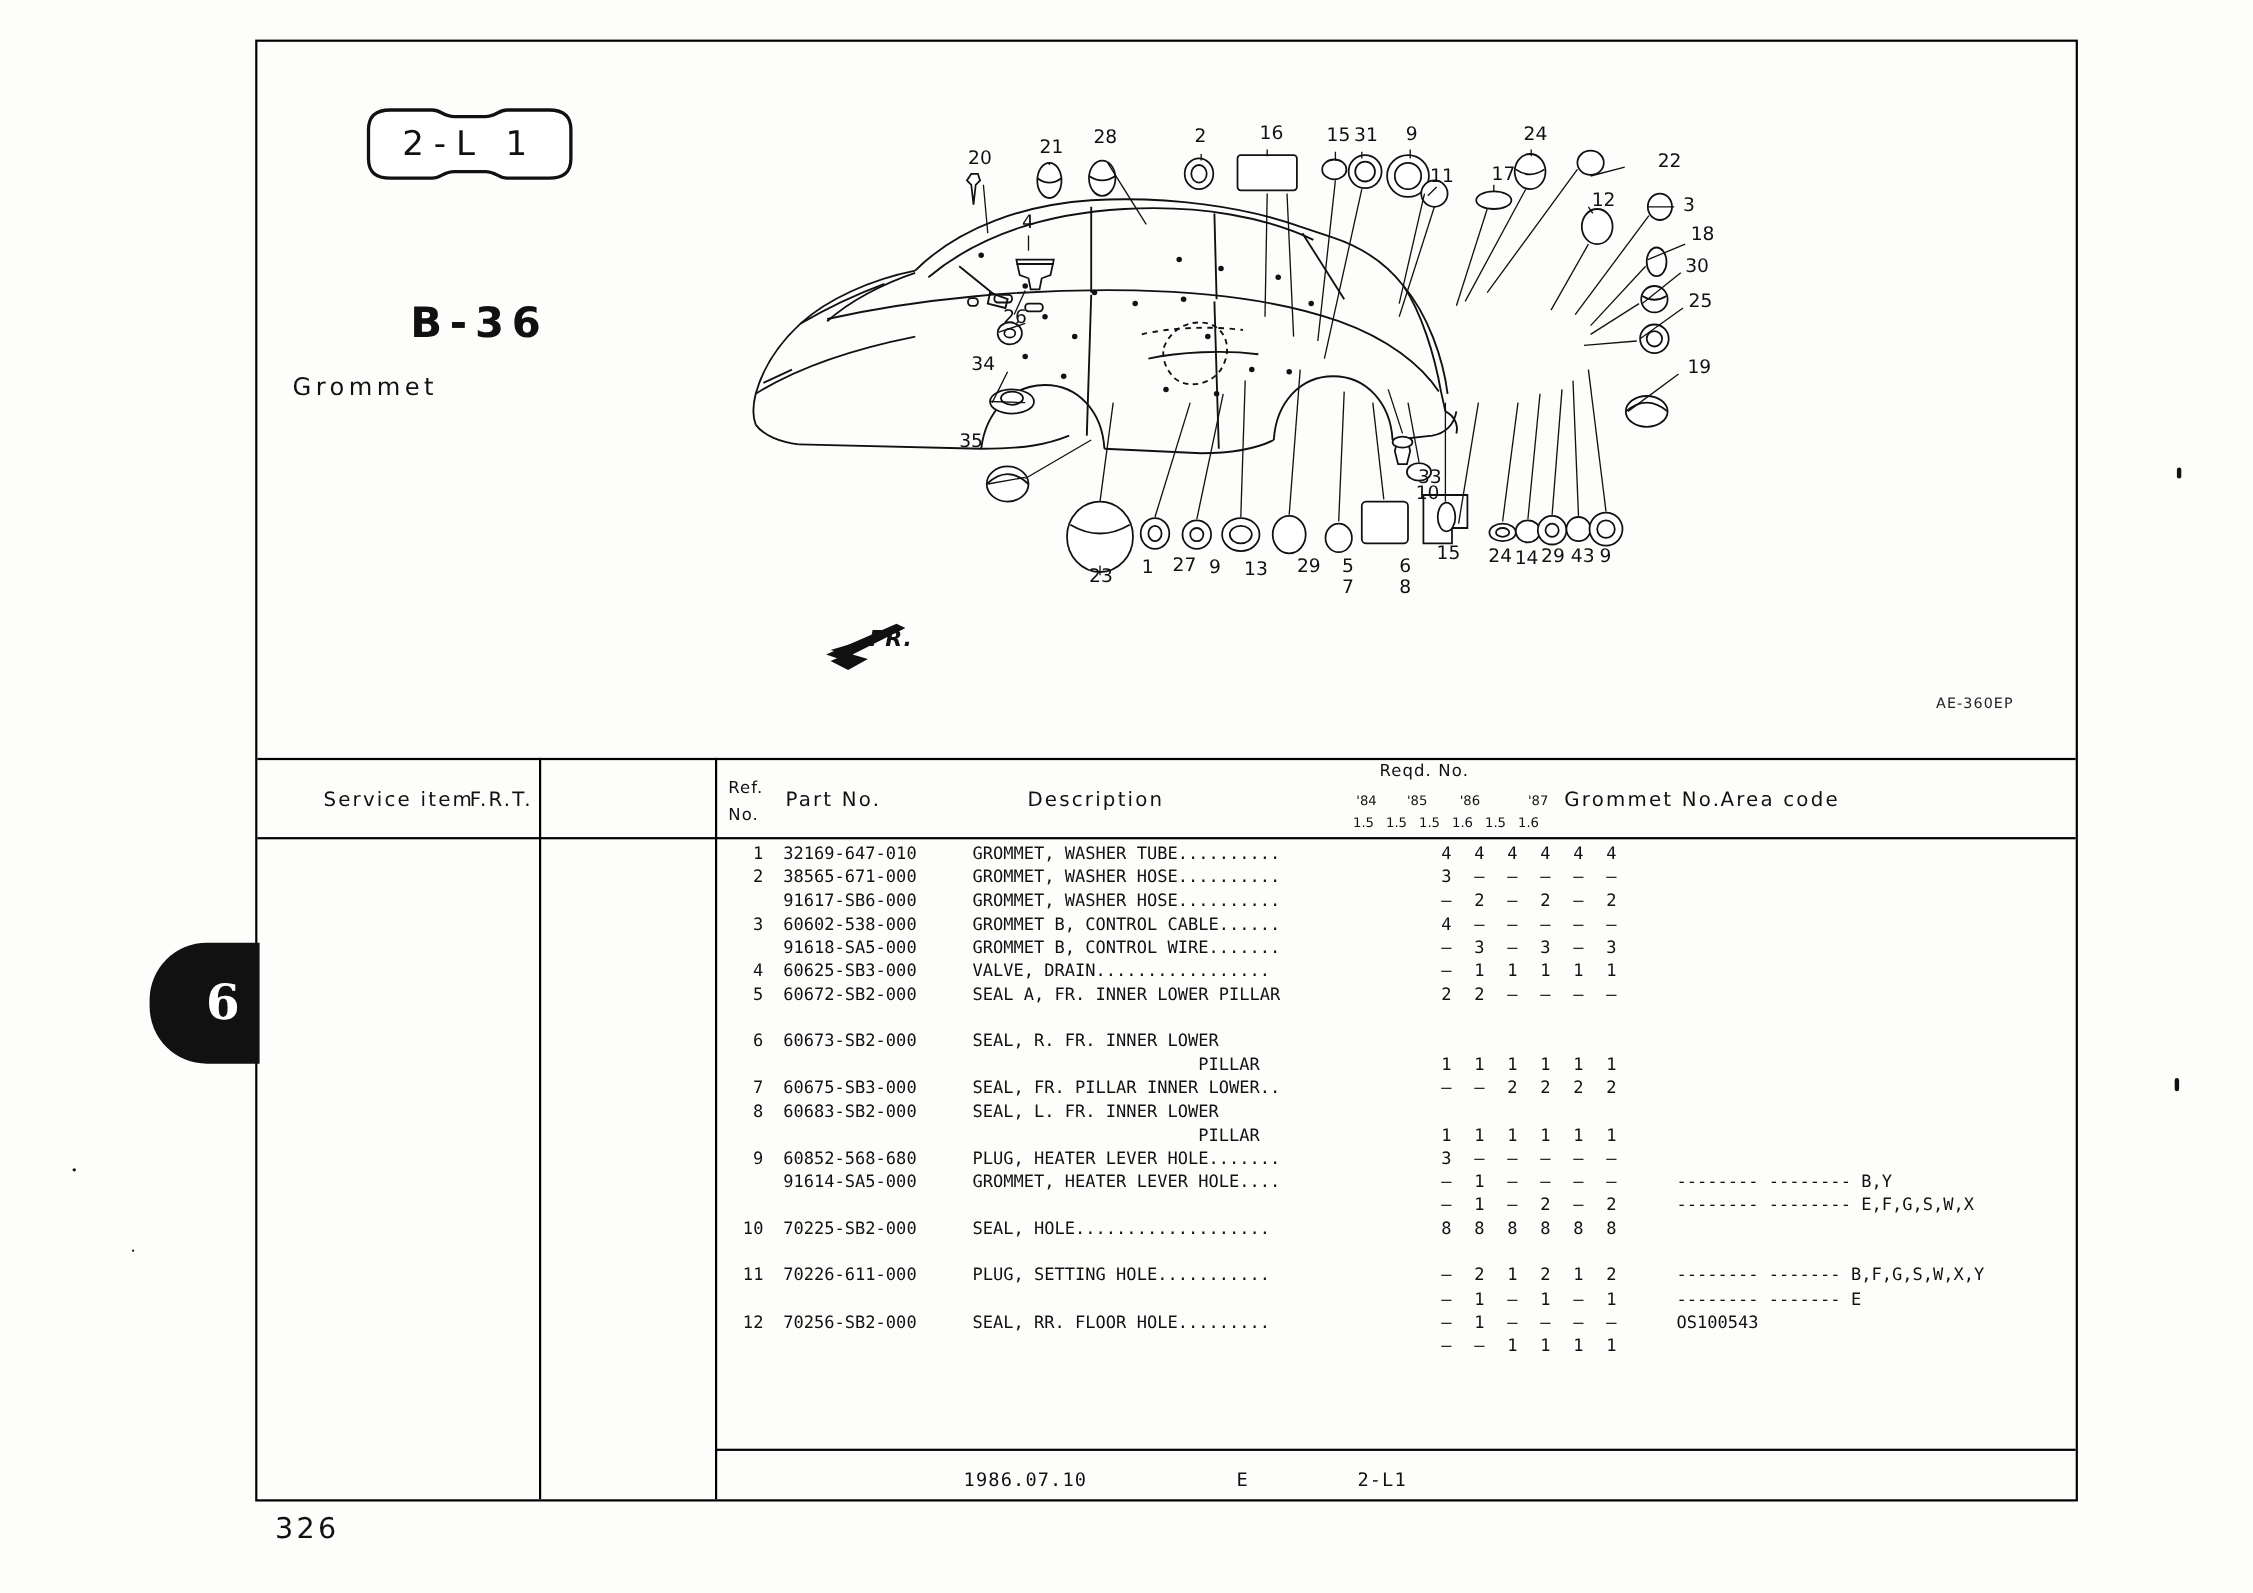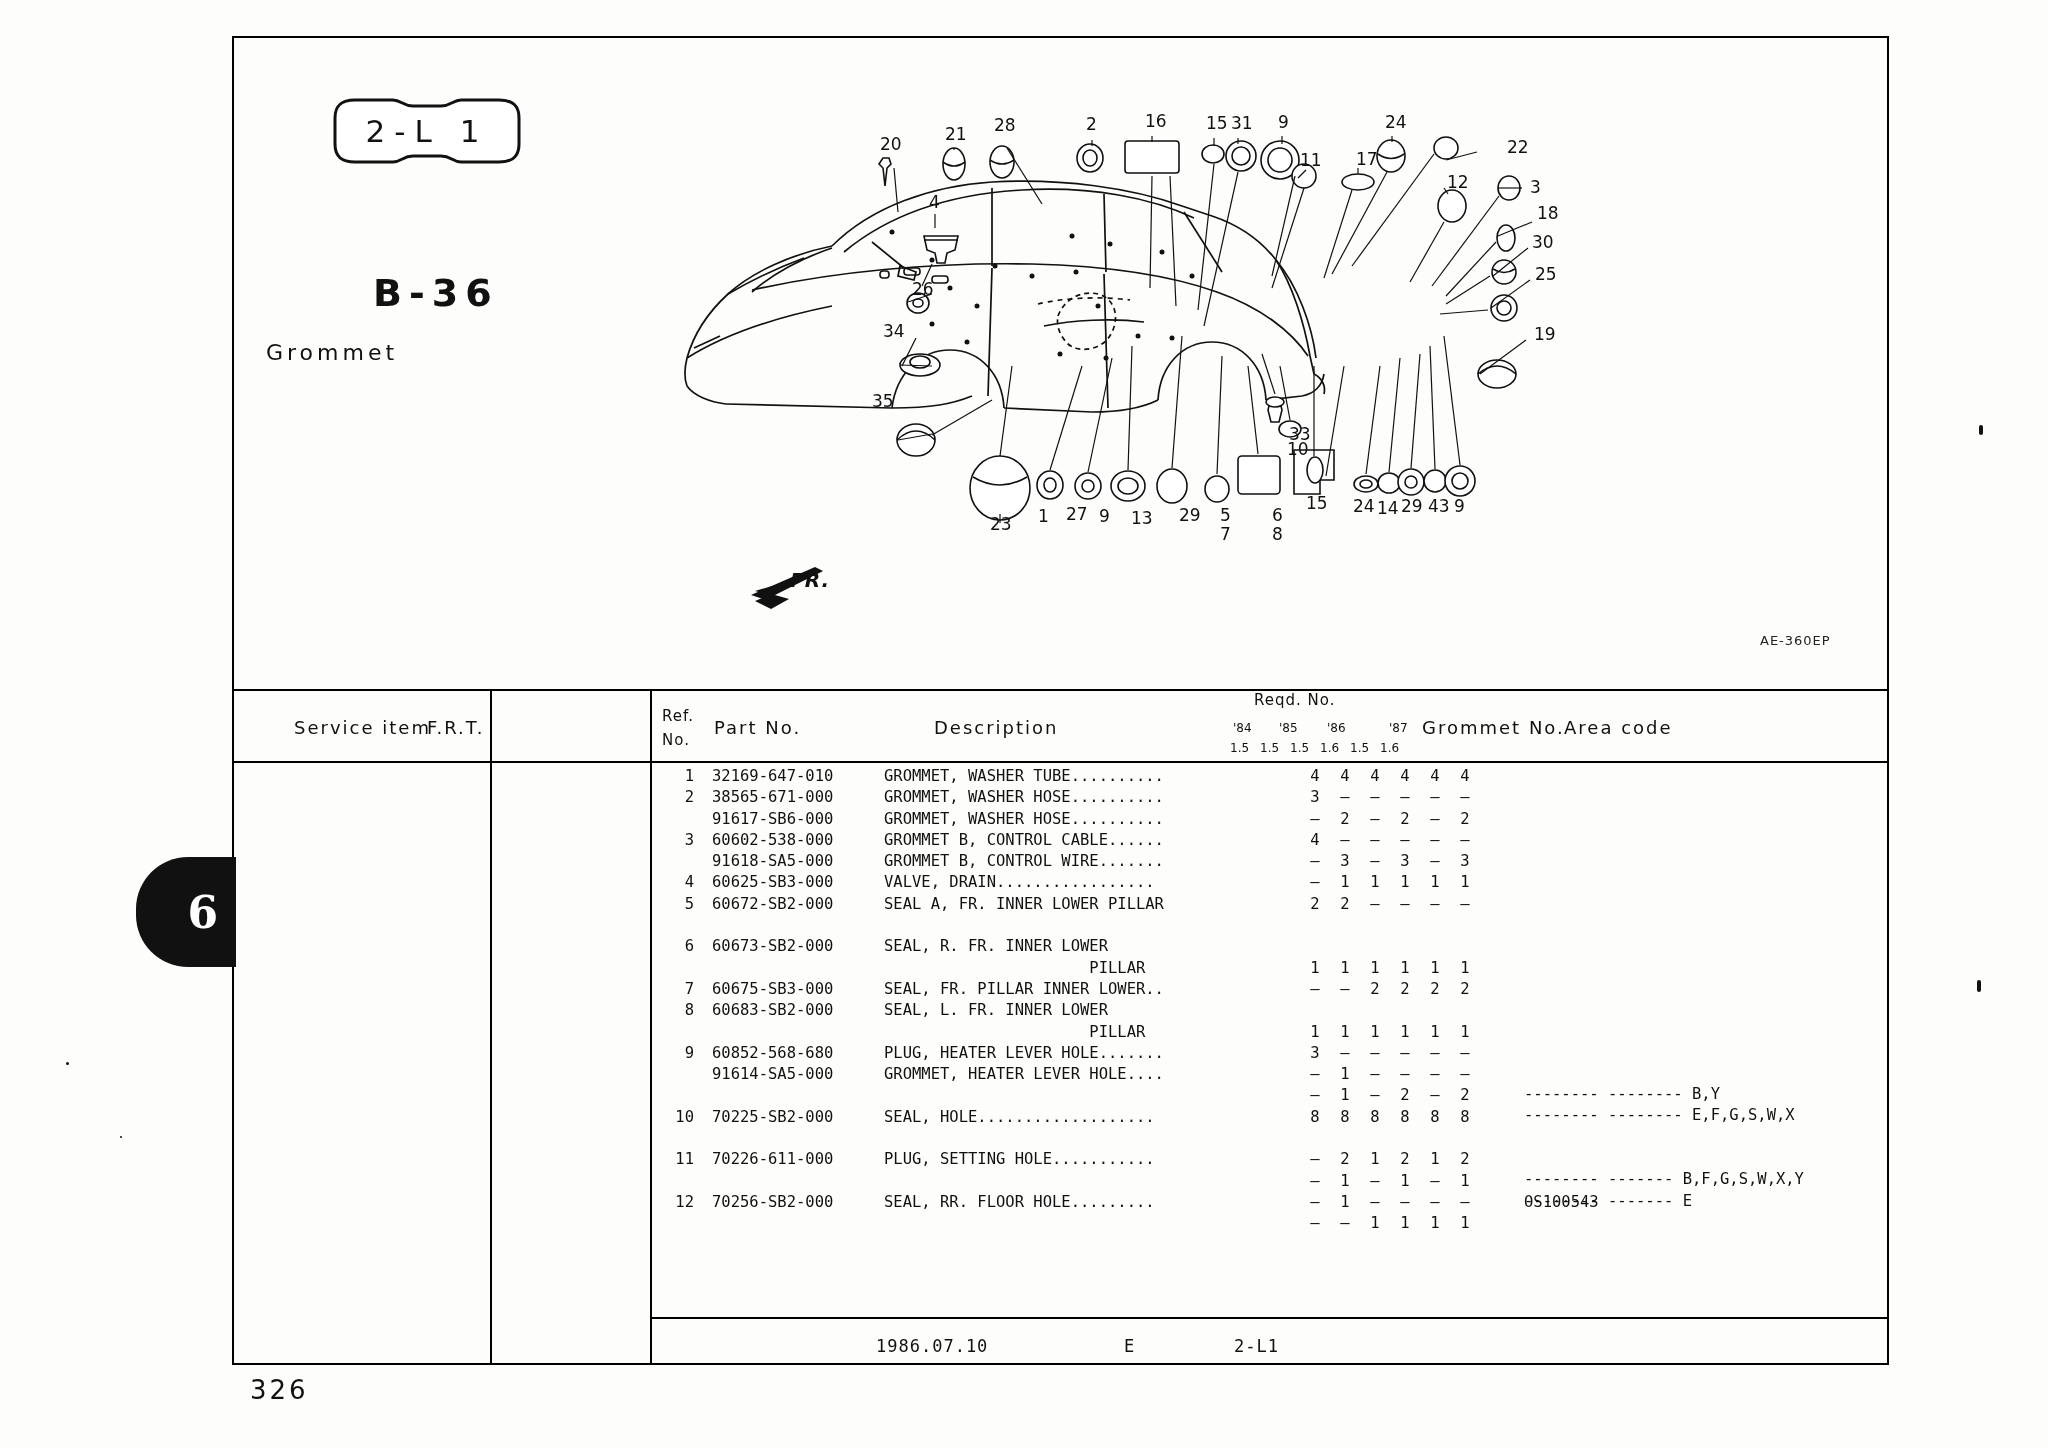--- a/index.html
+++ b/index.html
@@ -93,21 +93,21 @@
     white-space:pre;
   }
   .row{position:relative;height:21.3px;}
   .c-ref{position:absolute;left:0;width:40px;text-align:right;}
   .c-part{position:absolute;left:58px;}
   .c-desc{position:absolute;left:230px;}
   .c-q{position:absolute;width:22px;text-align:center;}
   .q0{left:650px;}.q1{left:680px;}.q2{left:710px;}
   .q3{left:740px;}.q4{left:770px;}.q5{left:800px;}
   .c-serial{position:absolute;left:870px;}
-  .c-area{position:absolute;left:870px;margin-top:20px;}
+  .c-area{position:absolute;left:870px;}
 
   .footer{
     position:absolute;left:420px;top:647px;width:1210px;
     font-family:"DejaVu Sans Mono", monospace;
     font-size:17px;letter-spacing:1px;
   }
   .footer .f-date{position:absolute;left:222px;}
   .footer .f-e{position:absolute;left:470px;}
   .footer .f-code{position:absolute;left:580px;}
 

